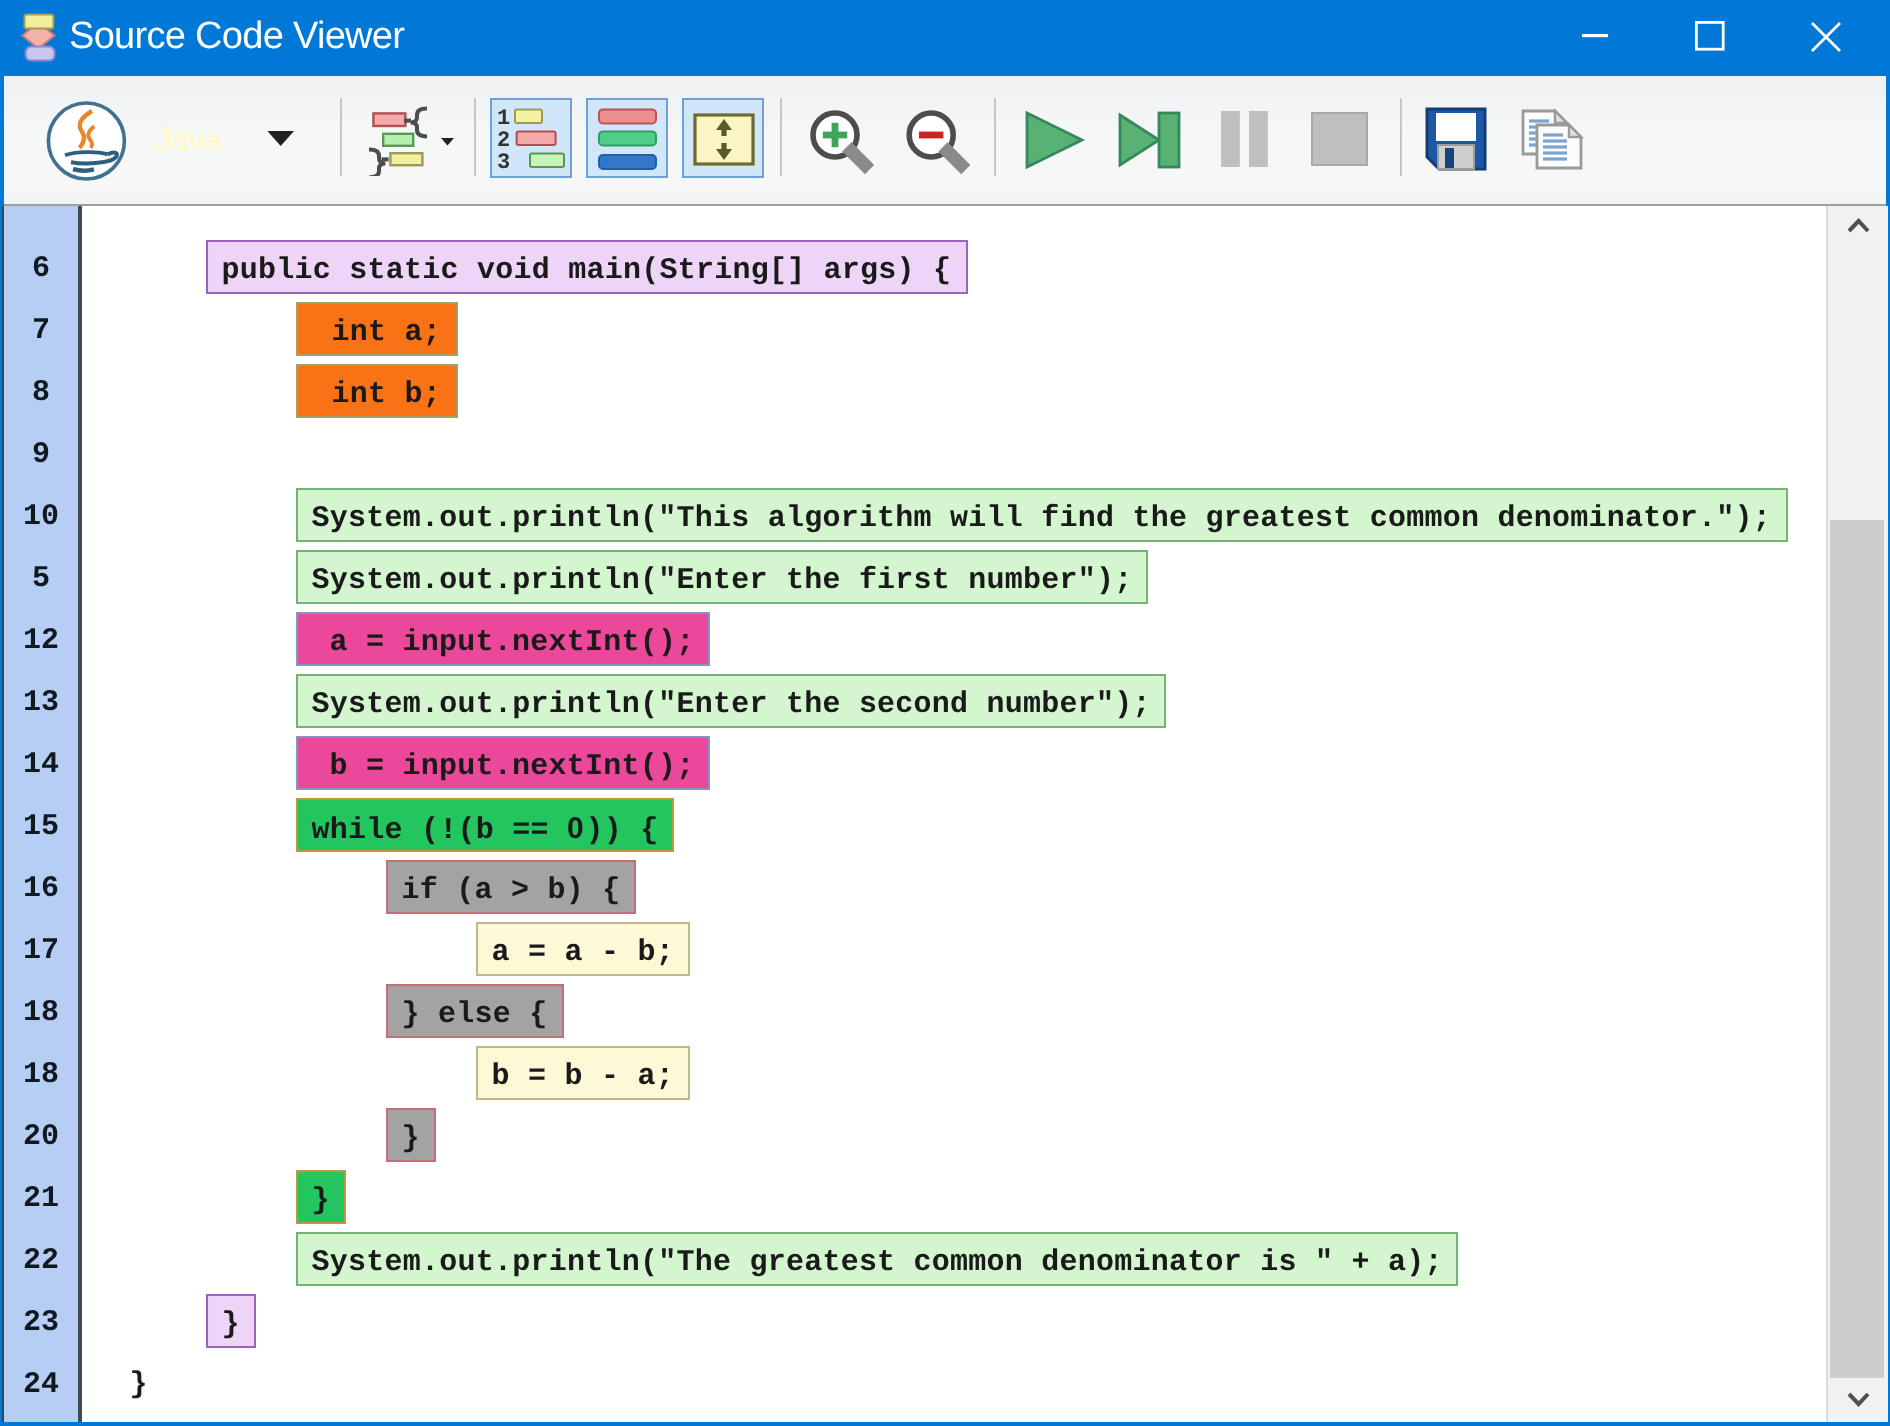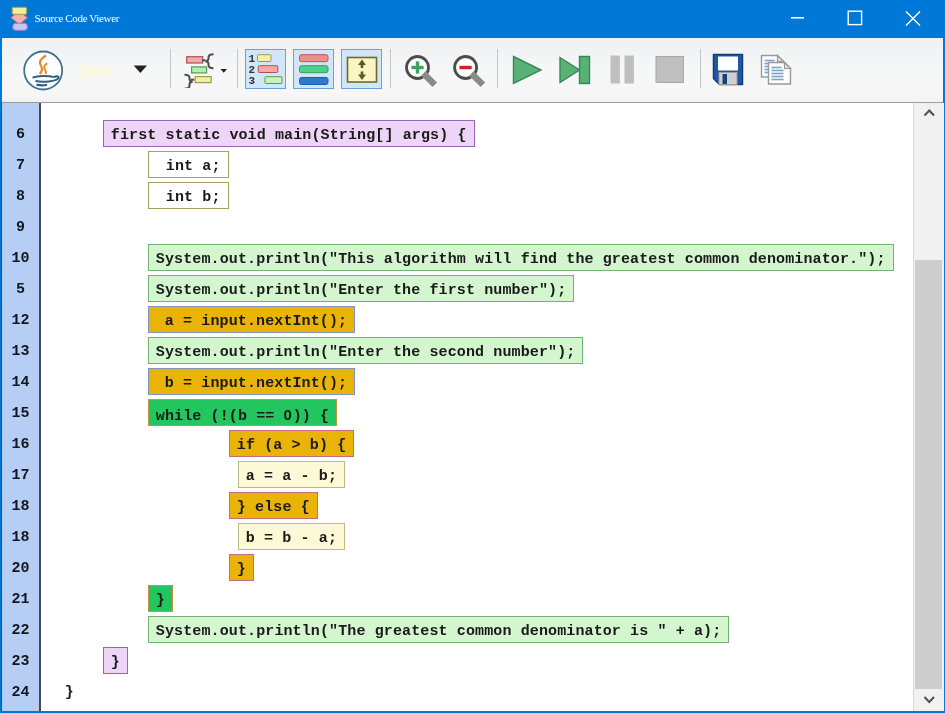--- a/index.html
+++ b/index.html
@@ -1,36 +1,36 @@
 <!DOCTYPE html>
 <html><head>
 <meta charset="utf-8">
 <style>
   html,body{margin:0;padding:0;width:945px;height:713px;overflow:hidden;}
   body{background:#0078d7;font-family:"Liberation Sans",sans-serif;position:relative;}
   .abs{position:absolute;}
   
   #titlebar{left:0;top:0;width:945px;height:38px;background:#0078d7;}
-  #title{left:34.5px;top:0;height:38px;line-height:37.5px;color:#fdfdfd;font-size:11px;letter-spacing:-0.35px;font-family:Liberation Serif, serif;}
+  #title{left:34.5px;top:0;height:38px;line-height:37.5px;color:#fdfdfd;font-size:19px;letter-spacing:-0.35px;}
   
   #toolbar{left:2px;top:38px;width:941px;height:64px;background:linear-gradient(#eef0f2,#f6f7f7 45%,#f7f7f7 85%,#f2f3f3);border-bottom:1px solid #9e9e9e;}
   .sep{position:absolute;top:49px;height:39px;width:1px;background:#c6c6c6;}
   
   #editor{left:2px;top:103px;width:911px;height:608px;background:#ffffff;}
   #gutter{left:2px;top:103px;width:37px;height:608px;background:#b6cef4;border-right:2px solid #3f4b59;}
   .lnum{position:absolute;left:2px;width:37px;height:20px;text-align:center;
         font-family:"Liberation Mono",monospace;font-weight:bold;font-size:15px;color:#101820;line-height:20px;}
   .code{position:absolute;font-family:"Liberation Mono",monospace;font-weight:bold;font-size:15px;
         color:#1a1a1a;white-space:pre;height:18.2px;line-height:18.2px;letter-spacing:0.12px;padding:6.8px 7px 1px 7px;border:1px solid #000;}
   .purple{background:#eed4f6;border-color:#9c64b8;}
-  .yellow{background:#ffffff;border-color:#a5a060;padding-left:17px;}
+  .yellow{background:#f97316;border-color:#a5a060;padding-left:17px;}
   .green{background:#d3f6cf;border-color:#74b373;}
-  .blue{background:#eab308;border-color:#8095bf;padding-left:16px;}
+  .blue{background:#ec4899;border-color:#8095bf;padding-left:16px;}
   .orange{background:#22c55e;border-color:#c3953e;}
-  .pink{background:#eab308;border-color:#c76d79;margin-left:36px;}
+  .pink{background:#a3a3a3;border-color:#c76d79;}
   .pyellow{background:#fdf9d7;border-color:#bfb987;}
   .plain{border:none;background:none;padding:6.8px 0 1px 0;}
   
   #sbar{left:913px;top:103px;width:30px;height:608px;background:#f1f1f1;border-left:1px solid #dadada;}
   #sthumb{left:915px;top:260px;width:27px;height:429px;background:#cdcdcd;}
 </style>
 </head>
 <body>
 <div class="abs" id="titlebar"></div>
 <div class="abs" id="title">Source Code Viewer</div>
@@ -153,21 +153,21 @@
 <div class="abs" id="gutter"></div>
 <div class="abs" id="sbar"></div>
 <div class="abs" id="sthumb"></div>
 <svg class="abs" style="left:913px;top:103px" width="30" height="607" viewBox="0 0 30 607">
   <path d="M11.5 12.5 L16.3 7.5 L21 12.5" fill="none" stroke="#505050" stroke-width="2"></path>
   <path d="M11.5 594 L16.3 599 L21 594" fill="none" stroke="#505050" stroke-width="2"></path>
 </svg>
 
 <div id="lines">
     <div class="lnum" style="top:124.5px">6</div>
-    <div class="code purple" style="left:102.8px;top:119.5px">first static void main(String[] args) {</div>
+    <div class="code purple" style="left:102.8px;top:119.5px">public static void main(String[] args) {</div>
     <div class="lnum" style="top:155.5px">7</div>
     <div class="code yellow" style="left:147.8px;top:150.5px">int a;</div>
     <div class="lnum" style="top:186.5px">8</div>
     <div class="code yellow" style="left:147.8px;top:181.5px">int b;</div>
     <div class="lnum" style="top:217.5px">9</div>
     <div class="lnum" style="top:248.5px">10</div>
     <div class="code green" style="left:147.8px;top:243.5px">System.out.println("This algorithm will find the greatest common denominator.");</div>
     <div class="lnum" style="top:279.5px">5</div>
     <div class="code green" style="left:147.8px;top:274.5px">System.out.println("Enter the first number");</div>
     <div class="lnum" style="top:310.5px">12</div>

